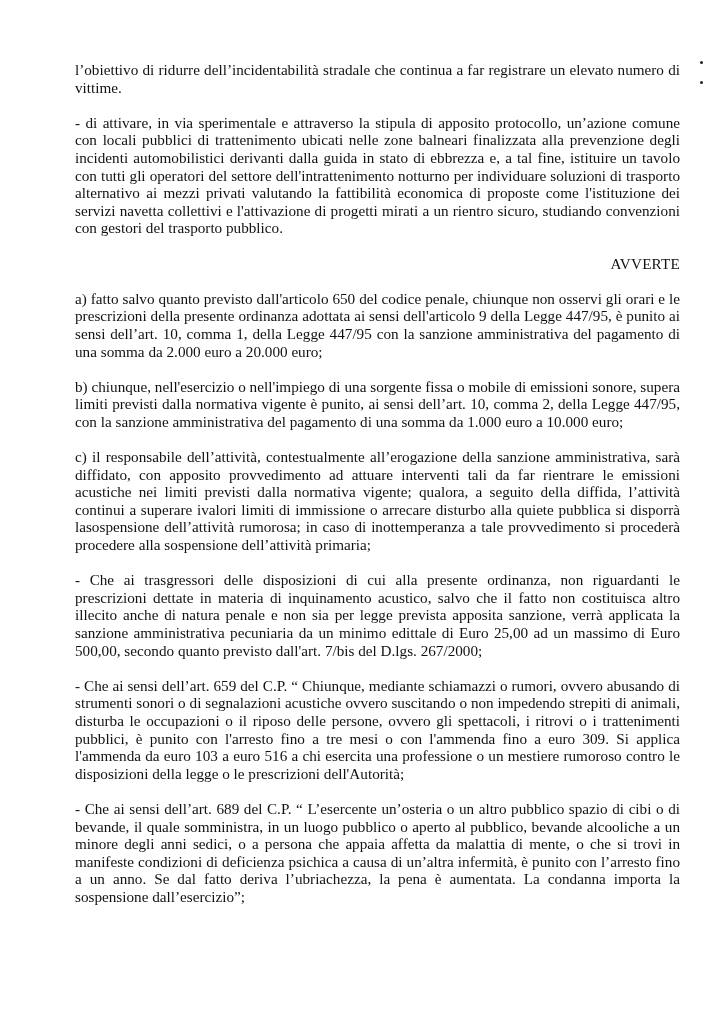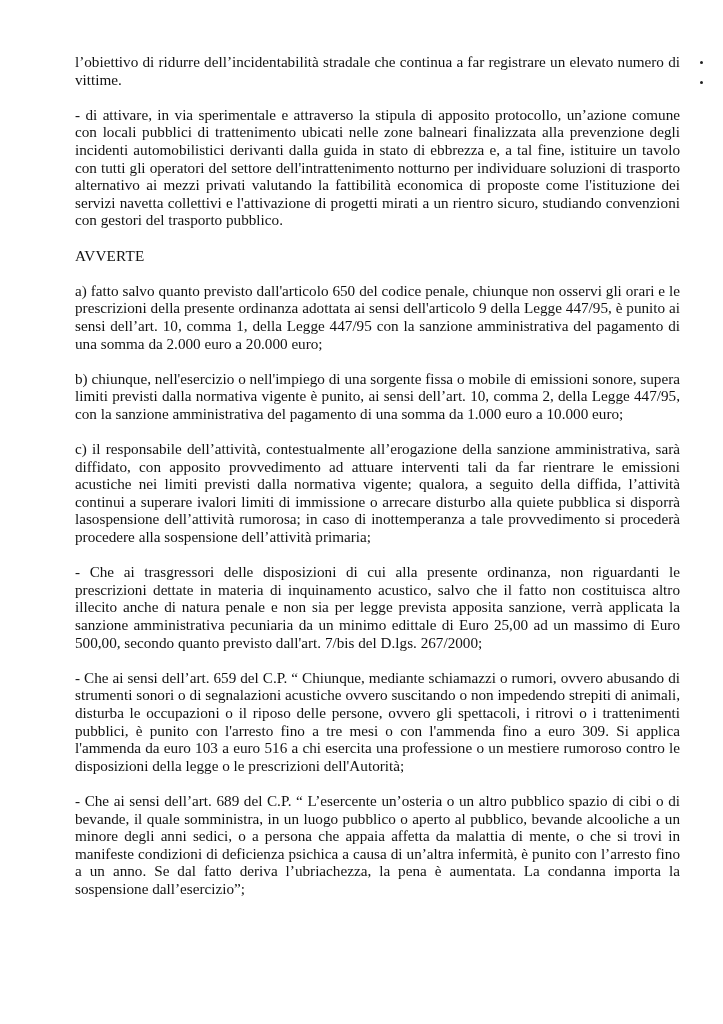--- a/index.html
+++ b/index.html
@@ -1,23 +1,23 @@
 <!DOCTYPE html>
 <html><head>
   <meta charset="utf-8">
   <style>
     html, body { margin: 0; padding: 0; background: #ffffff; }
     body { width: 723px; height: 1024px; position: relative; overflow: hidden; }
     .page {
-      position: absolute; left: 75px; top: 53px; width: 605px;
+      position: absolute; left: 75px; top: 61px; width: 605px;
       font-family: "Liberation Serif", serif; font-size: 15.2px; line-height: 17.6px;
       color: #111111;
     }
     .para { margin: 0 0 17.6px 0; text-align: justify; }
-    .heading { text-align: left; margin: 0 0 17.6px 0; letter-spacing: 0.2px; }
+    .heading { text-align: right; margin: 0 0 17.6px 0; letter-spacing: 0.2px; }
     .dot { position: absolute; width: 3px; height: 3px; background: #222; border-radius: 50%; }
   </style>
 </head>
 <body>
 
 <div class="dot" style="left:700px; top:61px;"></div>
 <div class="dot" style="left:700px; top:81px;"></div>
 
 <div class="page">
   <p class="para">l’obiettivo di ridurre dell’incidentabilità stradale che continua a far registrare un elevato numero di vittime.</p>

